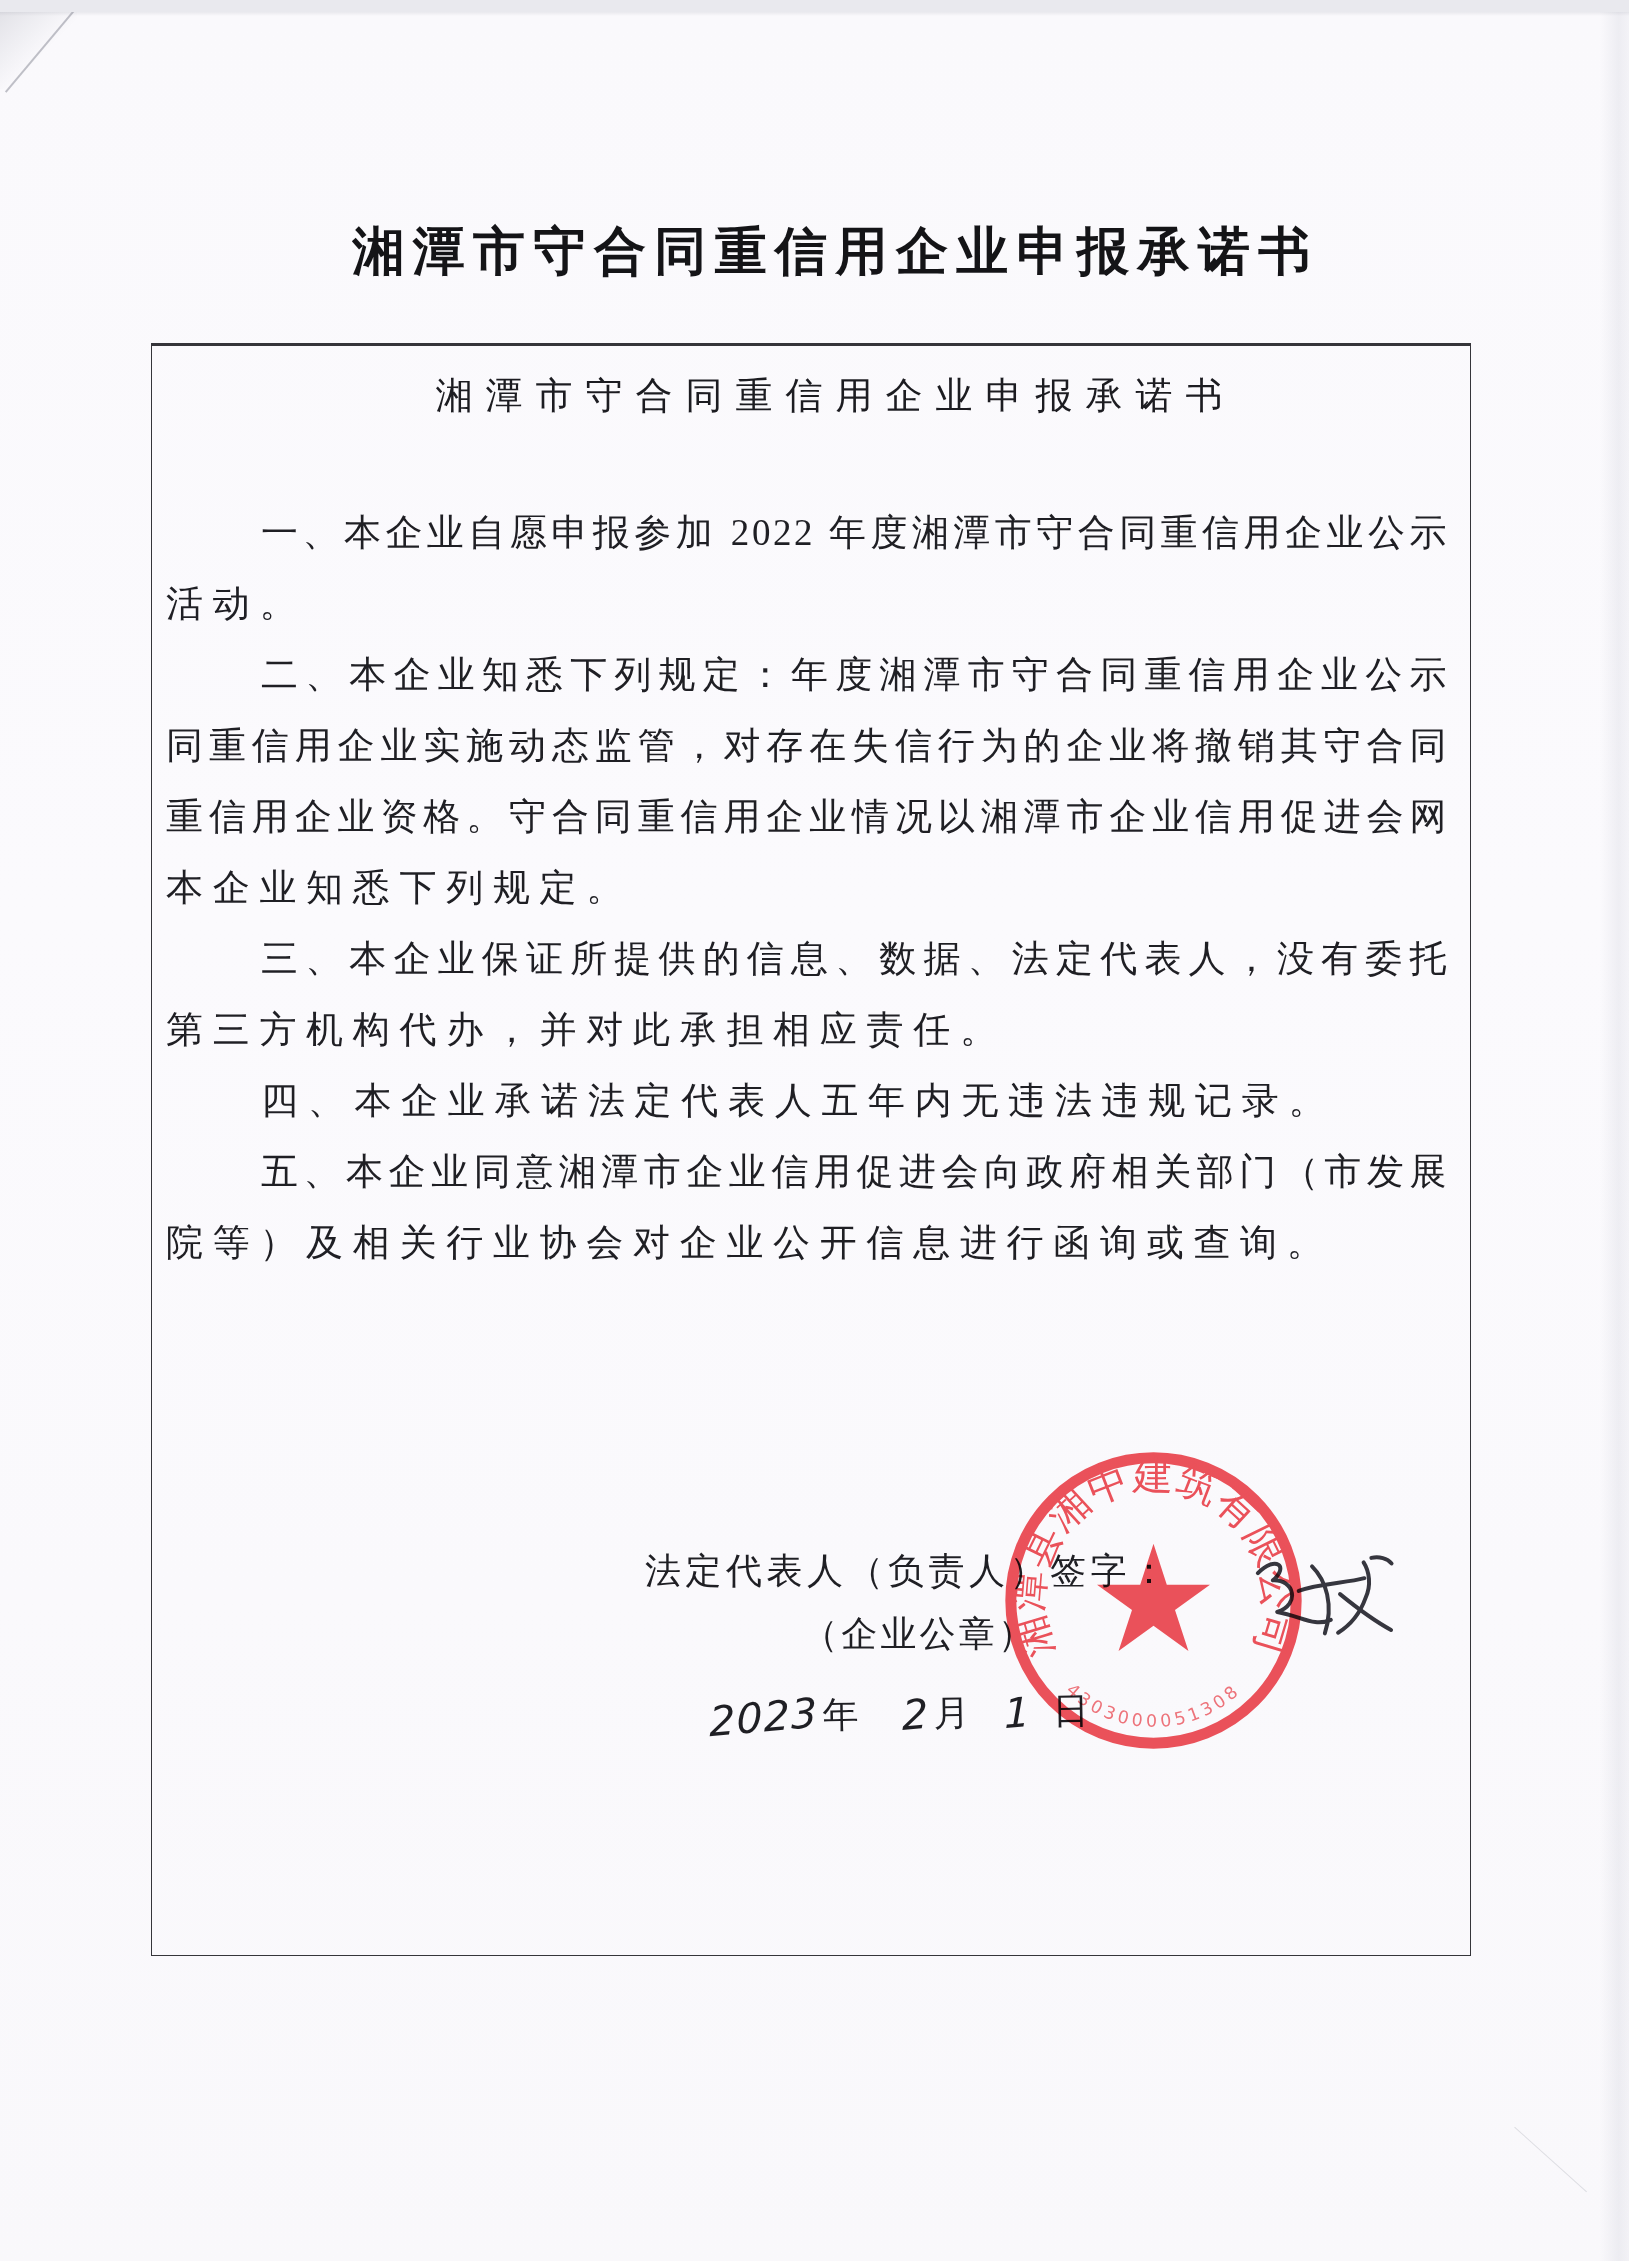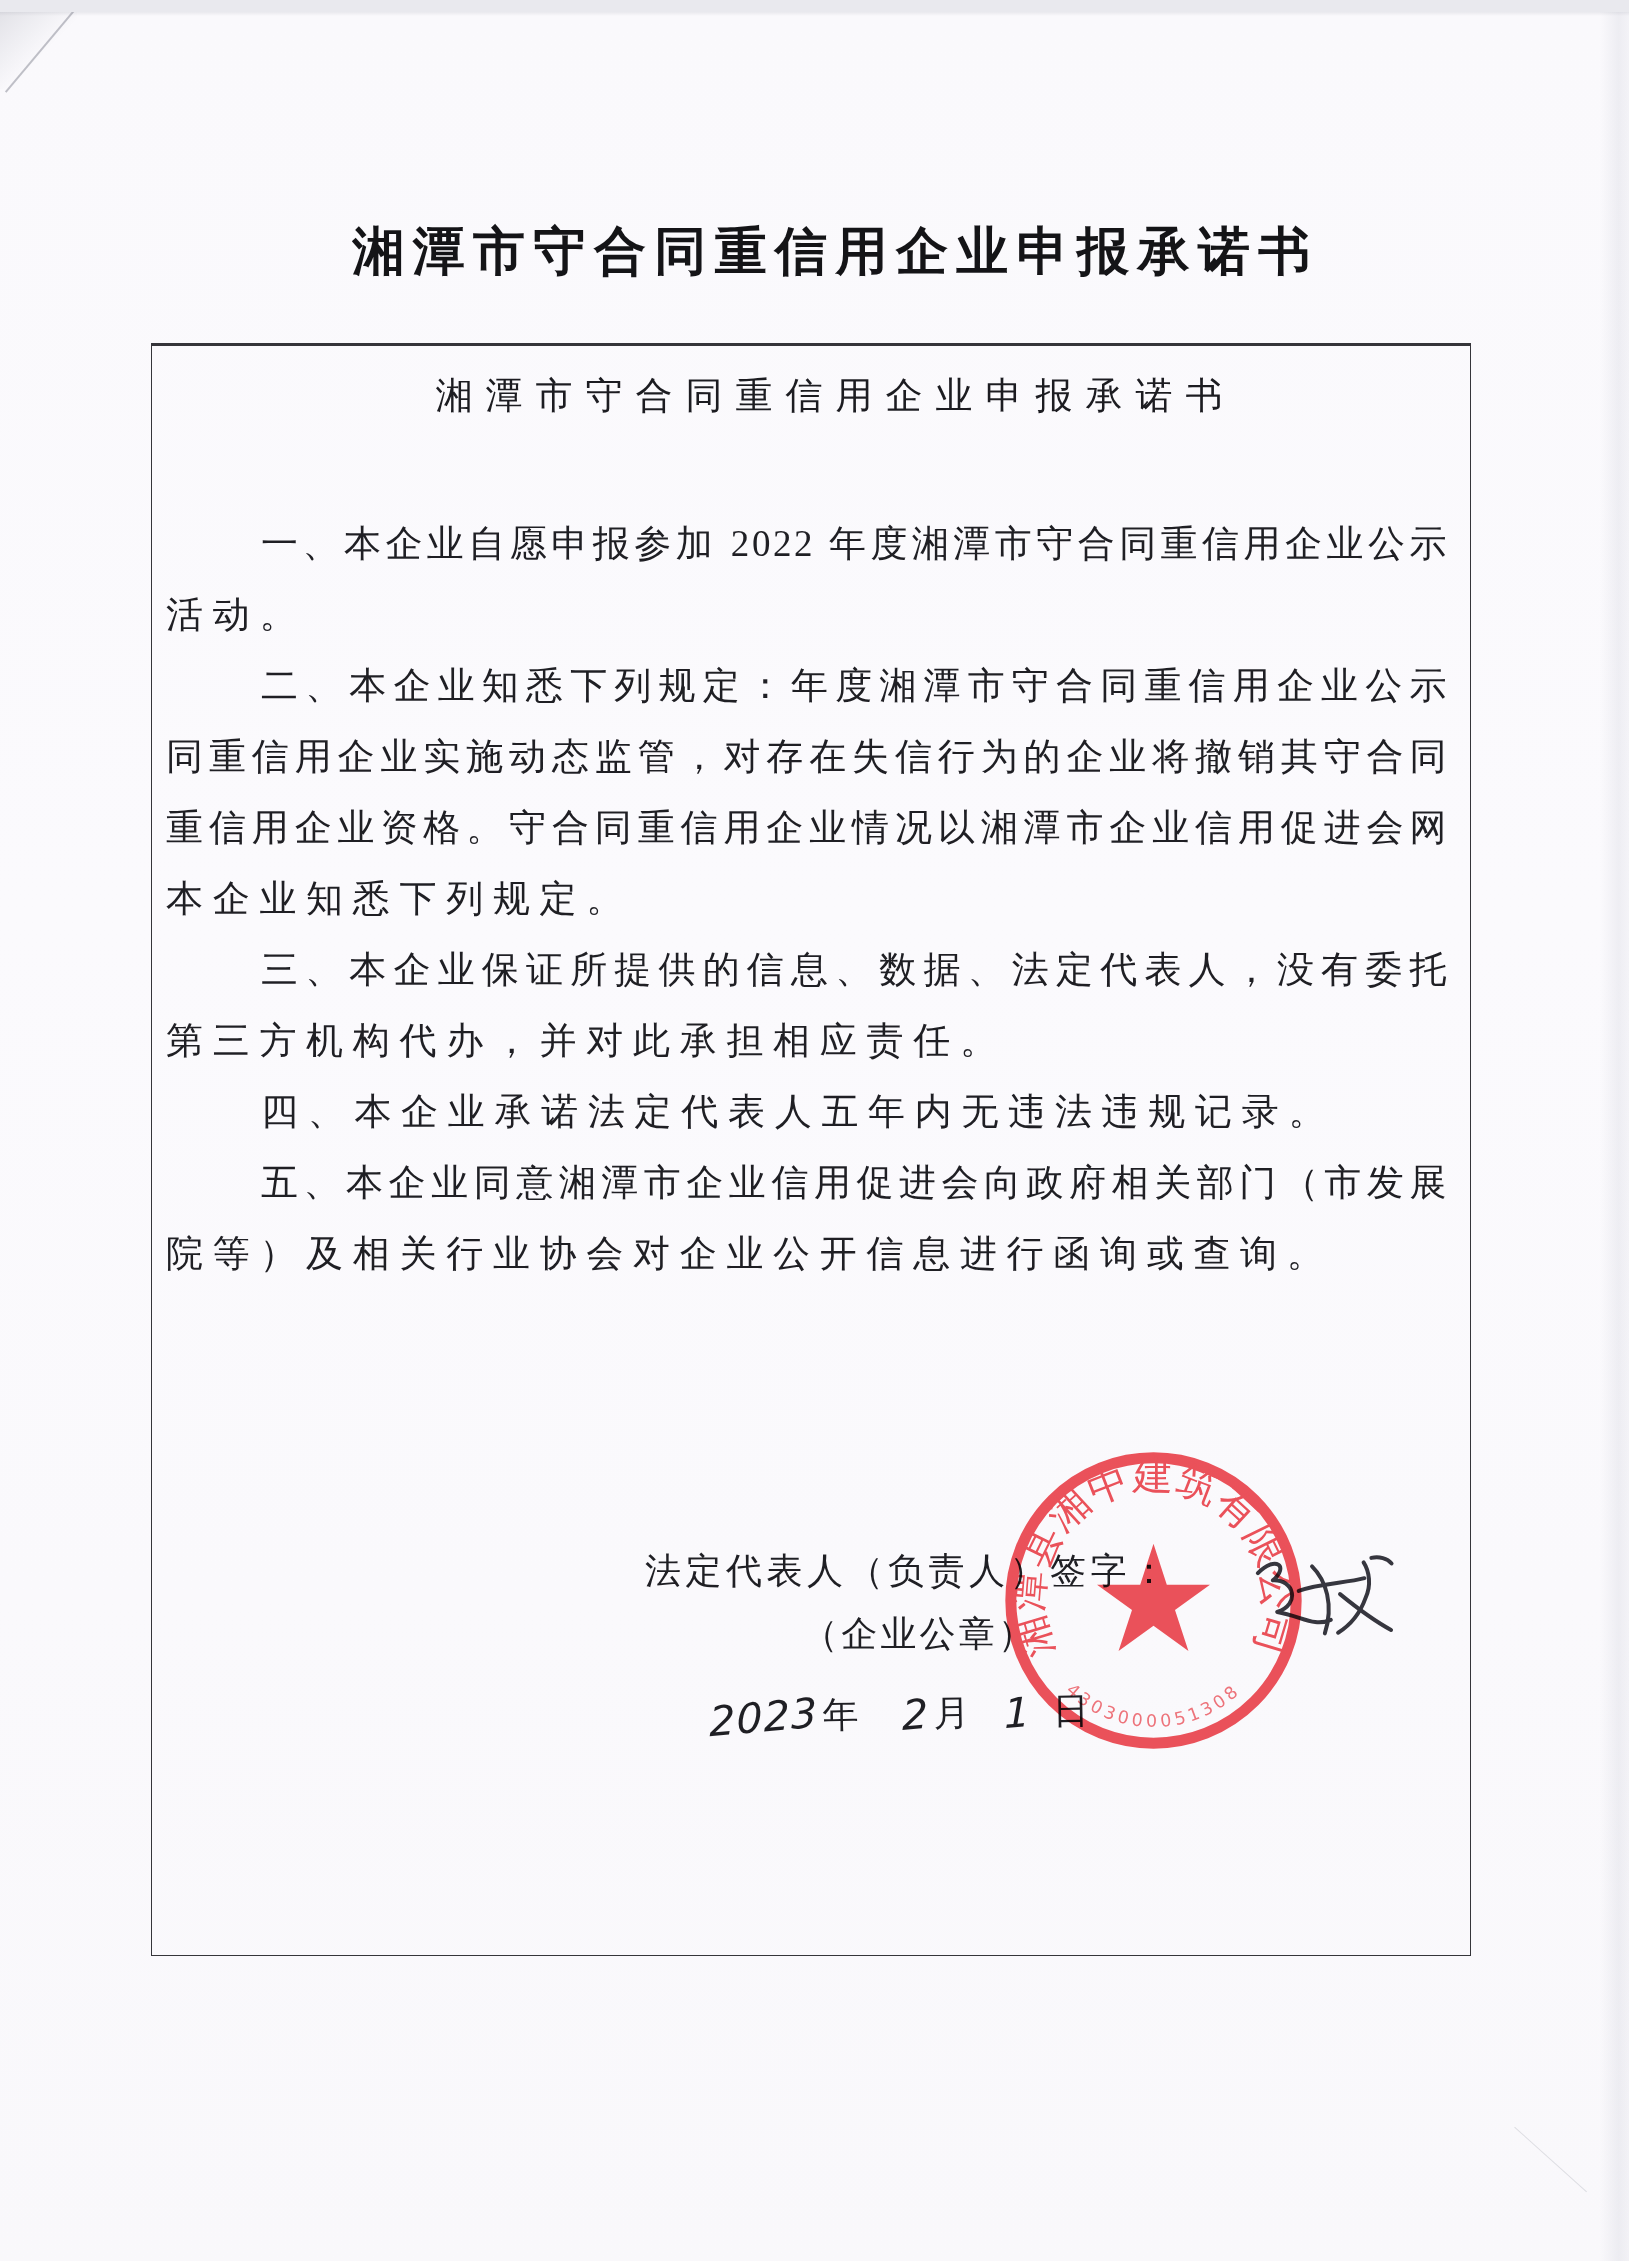--- a/index.html
+++ b/index.html
@@ -34,21 +34,21 @@
   }
   .frame{
     position:absolute;left:151px;top:331px;width:1320px;height:1613px;
     border:1.9px solid #35353a;border-top-width:3.9px;box-sizing:border-box;
   }
   .inner-title{
     position:absolute;left:0;top:348px;width:100%;height:71px;line-height:71px;
     text-align:center;font-size:37px;letter-spacing:13px;color:#1c1c21;white-space:nowrap;
   }
   .body-text{
-    position:absolute;left:166px;top:496px;width:1283px;
+    position:absolute;left:166px;top:485px;width:1283px;
     font-size:37px;color:#1f1f24;
   }
   .line{
     display:block;height:71px;line-height:71px;
     letter-spacing:2.6px;
     text-align:justify;text-align-last:justify;
     white-space:nowrap;
   }
   .line.last{
     text-align:left;text-align-last:left;letter-spacing:9.7px;white-space:nowrap;

